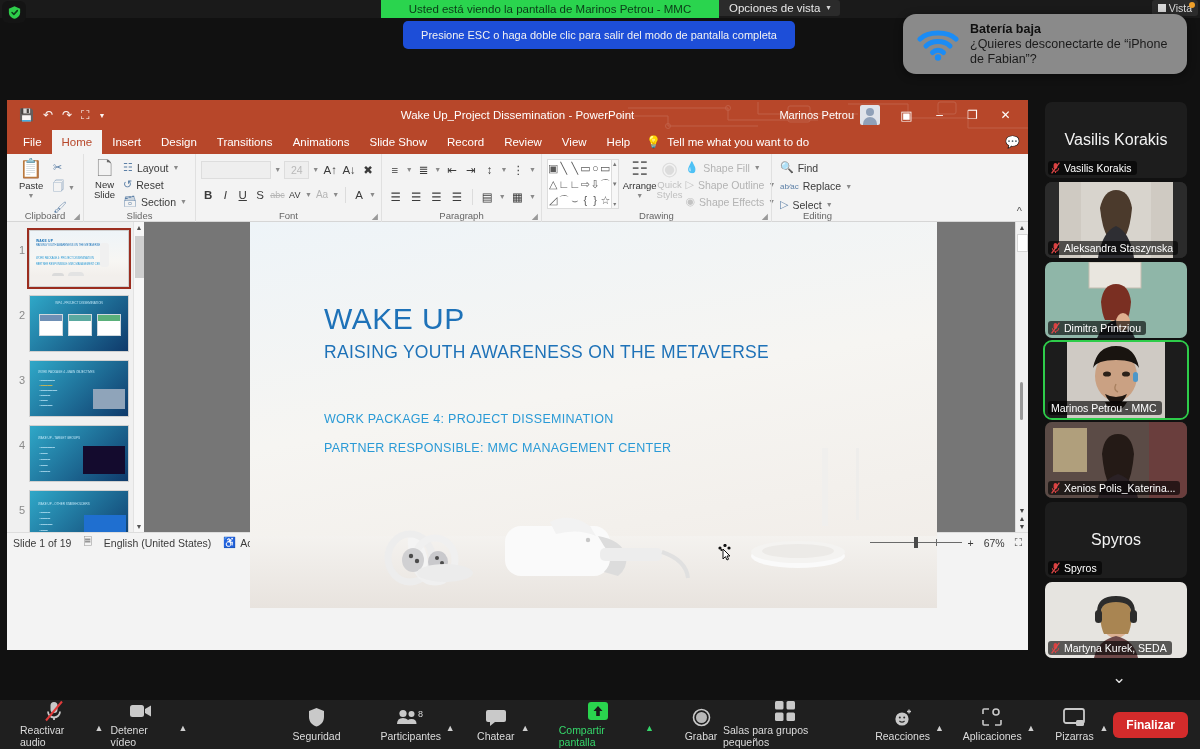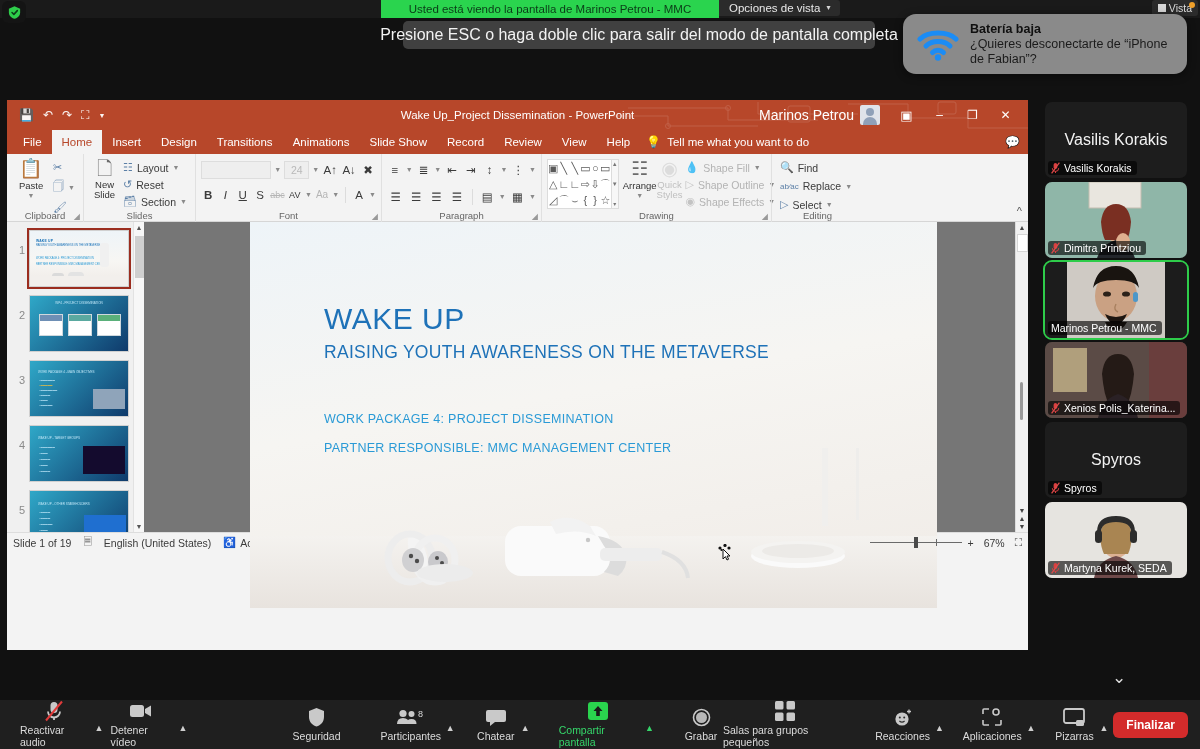--- a/index.html
+++ b/index.html
@@ -40,23 +40,23 @@
     background: #2b2b2b; color: #dcdcdc; font-size: 10.5px;
     padding: 0 6px; display: flex; align-items: center; gap: 3px;
     border-radius: 3px; white-space: nowrap;
   }
   .vista-btn .sq { width: 8px; height: 8px; background: #d8d8d8; display: inline-block; }
   .orange-dot {
     position: absolute; right: 5px; top: 2px; width: 6px; height: 6px;
     border-radius: 50%; background: #f0a02a;
   }
   .esc-hint {
-    position: absolute; left: 403px; top: 21px; width: 472px; height: 28px;
-    background: #404040; color: #f2f2f2; border-radius: 5px;
-    font-size: 16px; display: flex; align-items: center; justify-content: center;
+    position: absolute; left: 403px; top: 21px; width: 392px; height: 28px;
+    background: #1d4ed8; color: #f2f2f2; border-radius: 5px;
+    font-size: 11px; display: flex; align-items: center; justify-content: center;
     white-space: nowrap;
   }
 
   
   .notif {
     position: absolute; left: 903px; top: 14px; width: 284px; height: 60px;
     background: #8a8a8a; border-radius: 13px;
     display: flex; align-items: center; padding: 0 14px; gap: 11px;
     box-shadow: 0 2px 8px rgba(0,0,0,.45);
   }
@@ -78,21 +78,21 @@
     position: absolute; right: 0; top: 0; width: 420px; height: 30px;
     opacity: .22;
   }
   .qat { display: flex; align-items: center; gap: 9px; padding-left: 12px; color: #fff; }
   .qat span { font-size: 12px; opacity: .95; line-height: 1; }
   .ppt-doc-title {
     position: absolute; left: 0; right: 0; text-align: center;
     color: #fff; font-size: 11.5px; pointer-events: none;
   }
   .ppt-right { margin-left: auto; display: flex; align-items: center; gap: 0; padding-right: 6px; }
-  .ppt-user { color: #fff; font-size: 14px; margin-right: 6px; }
+  .ppt-user { color: #fff; font-size: 11px; margin-right: 6px; }
   .avatar {
     width: 20px; height: 20px; background: #dfe3ea; border-radius: 2px;
     position: relative; overflow: hidden; margin-right: 10px;
   }
   .avatar::before { content:""; position:absolute; left:6px; top:3px; width:8px; height:8px; border-radius:50%; background:#8fa0b8;}
   .avatar::after  { content:""; position:absolute; left:3px; top:12px; width:14px; height:9px; border-radius:7px 7px 0 0; background:#8fa0b8;}
   .win-btn {
     width: 33px; height: 30px; color: #fff; font-size: 12px;
     display: flex; align-items: center; justify-content: center;
   }
@@ -745,20 +745,40 @@
         <svg class="micoff" viewBox="0 0 9 12">
           <rect x="2.6" y="1" width="3.6" height="6" rx="1.8" fill="#d94040"></rect>
           <path d="M1.3 6.2 a3.2 3.2 0 0 0 6.4 0" stroke="#d94040" stroke-width="1" fill="none"></path>
           <line x1="4.5" y1="9.2" x2="4.5" y2="11" stroke="#d94040" stroke-width="1"></line>
           <line x1="0.6" y1="11.4" x2="8.4" y2="0.6" stroke="#e04a4a" stroke-width="1.2"></line>
         </svg>
         <span>Vasilis Korakis</span>
       </span>
     </div>
 
+    <div class="vtile">
+      <svg class="photo" viewBox="0 0 142 76" preserveAspectRatio="none">
+        <rect width="142" height="76" fill="#2b2b2b"></rect>
+        <rect x="14" y="0" width="114" height="76" fill="#d8d4cd"></rect>
+        <rect x="14" y="0" width="22" height="76" fill="#cfcac2"></rect>
+        <rect x="106" y="0" width="22" height="76" fill="#cfcac2"></rect>
+        <ellipse cx="71" cy="30" rx="13" ry="16" fill="#d9ad8e"></ellipse>
+        <path d="M55 26 q4 -18 16 -18 q13 0 16 18 q-2 22 -8 30 l-16 0 q-6 -10 -8 -30 z" fill="#4b3a2c"></path>
+        <path d="M71 44 q-14 6 -18 32 l36 0 q-4 -26 -18 -32 z" fill="#2e2e33"></path>
+      </svg>
+      <span class="vlabel">
+        <svg class="micoff" viewBox="0 0 9 12">
+          <rect x="2.6" y="1" width="3.6" height="6" rx="1.8" fill="#d94040"></rect>
+          <path d="M1.3 6.2 a3.2 3.2 0 0 0 6.4 0" stroke="#d94040" stroke-width="1" fill="none"></path>
+          <line x1="4.5" y1="9.2" x2="4.5" y2="11" stroke="#d94040" stroke-width="1"></line>
+          <line x1="0.6" y1="11.4" x2="8.4" y2="0.6" stroke="#e04a4a" stroke-width="1.2"></line>
+        </svg>
+        <span>Aleksandra Staszynska</span>
+      </span>
+    </div>
 
     <div class="vtile">
       <svg class="photo" viewBox="0 0 142 76" preserveAspectRatio="none">
         <rect width="142" height="76" fill="#8fb6a8"></rect>
         <rect x="44" y="0" width="52" height="26" fill="#e9e6df" stroke="#c4bdb0"></rect>
         <ellipse cx="71" cy="44" rx="13" ry="16" fill="#e0b08f"></ellipse>
         <path d="M56 40 q2 -18 15 -18 q13 0 15 18 q-1 12 -4 18 l-22 0 q-3 -6 -4 -18 z" fill="#7a2f22"></path>
         <path d="M71 58 q-16 4 -20 22 l40 0 q-4 -18 -20 -22 z" fill="#23262b"></path>
         <ellipse cx="78" cy="60" rx="7" ry="9" fill="#e0b08f"></ellipse>
       </svg>

